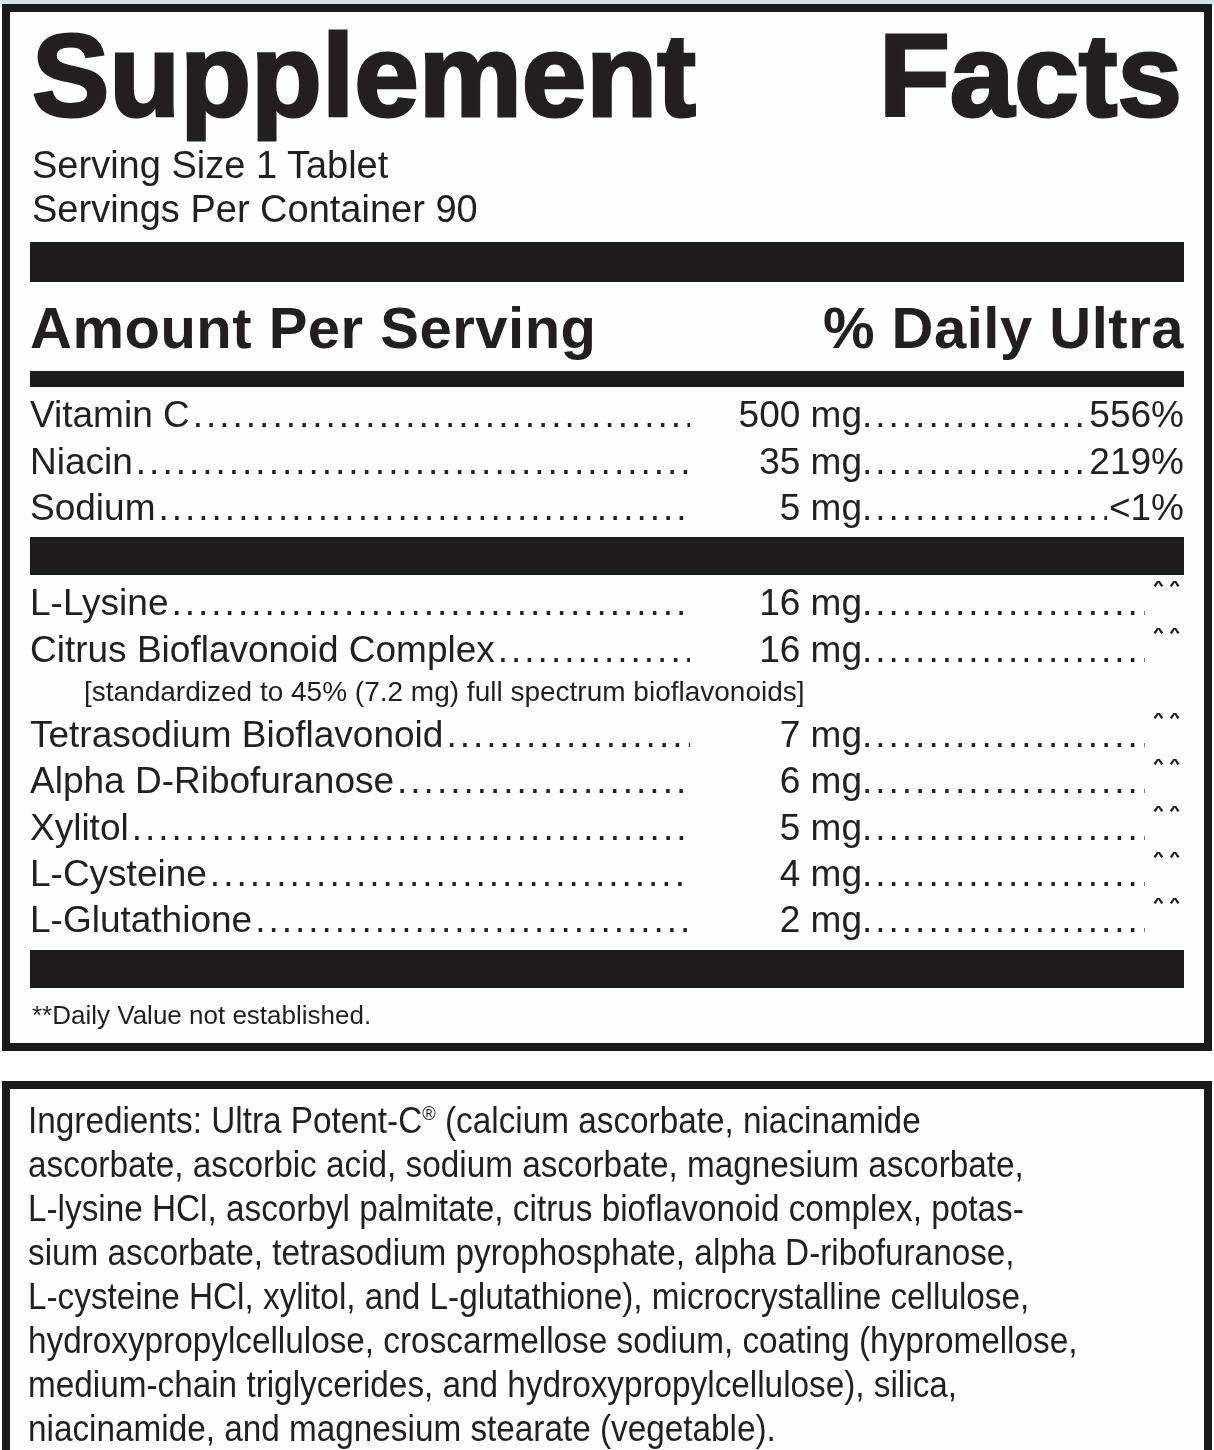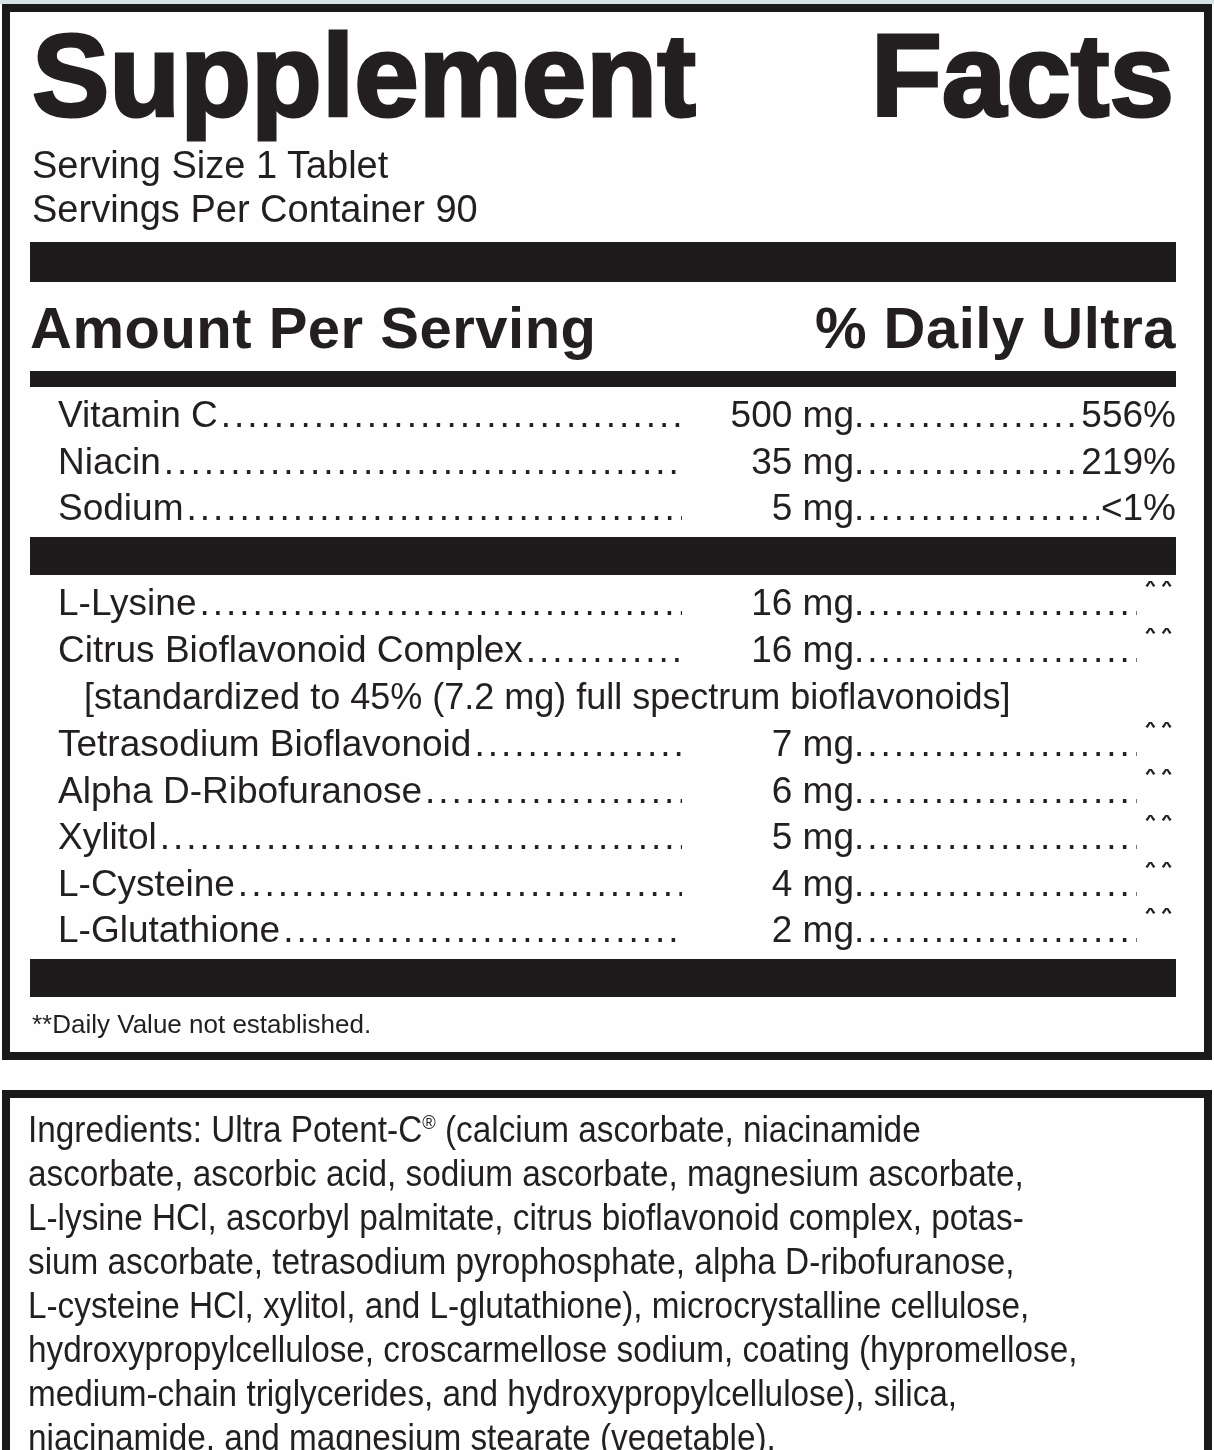--- a/index.html
+++ b/index.html
@@ -7,21 +7,21 @@
   body {
     font-family:"Liberation Sans", sans-serif;
     color:#231f20;
     -webkit-font-smoothing:antialiased;
   }
   .edge-strip { height:4px; background:#d3e3e7; }
   .box {
     margin:0 2px;
     border:8px solid #1b1919;
     background:#fefefe;
-    padding:2px 28px 8px 20px;
+    padding:2px 20px 8px 20px;
   }
   
   .title {
     display:flex;
     justify-content:space-between;
     align-items:baseline;
     font-size:116px;
     font-weight:bold;
     line-height:1.04;
     letter-spacing:0px;
@@ -45,35 +45,35 @@
   
   .rows { padding:5px 0 6px 0; }
   .row {
     display:grid;
     grid-template-columns:minmax(0,1fr) 172px 322px;
     align-items:baseline;
     font-size:37px;
     line-height:1.2;
     padding:1px 0;
   }
-  .c1 { display:flex; align-items:flex-end; overflow:hidden; min-width:0;margin-left:28px; }
+  .c1 { display:flex; align-items:flex-end; overflow:hidden; min-width:0; }
   .name { white-space:nowrap; }
   .dots {
     flex:1 1 0; min-width:0; overflow:hidden; white-space:nowrap;
     letter-spacing:3px; padding-left:3px;
   }
   .dots::after {
     content:"......................................................................................................................";
   }
   .amt { text-align:right; white-space:nowrap; }
   .c3 { display:flex; align-items:baseline; overflow:hidden; min-width:0; }
   .c3 .dots { padding-left:0; }
   .dv { white-space:nowrap; padding-left:2px; }
   .dv.star { position:relative; top:-15px; padding-left:6px; letter-spacing:2px; }
-  .note { font-size:36px; line-height:1.2; padding:2px 0 3px 54px; white-space:nowrap; }
+  .note { font-size:28px; line-height:1.2; padding:2px 0 3px 54px; white-space:nowrap; }
   .note:empty { display:none; }
   
   .footnote { font-size:26px; padding:12px 0 4px 2px; }
   
   .box.ingredients { margin-top:30px; padding:10px 16px 10px 18px; }
   .ing-line {
     font-size:37px; line-height:1.19;
     white-space:nowrap;
     transform:scaleX(0.90); transform-origin:0 50%;
   }

